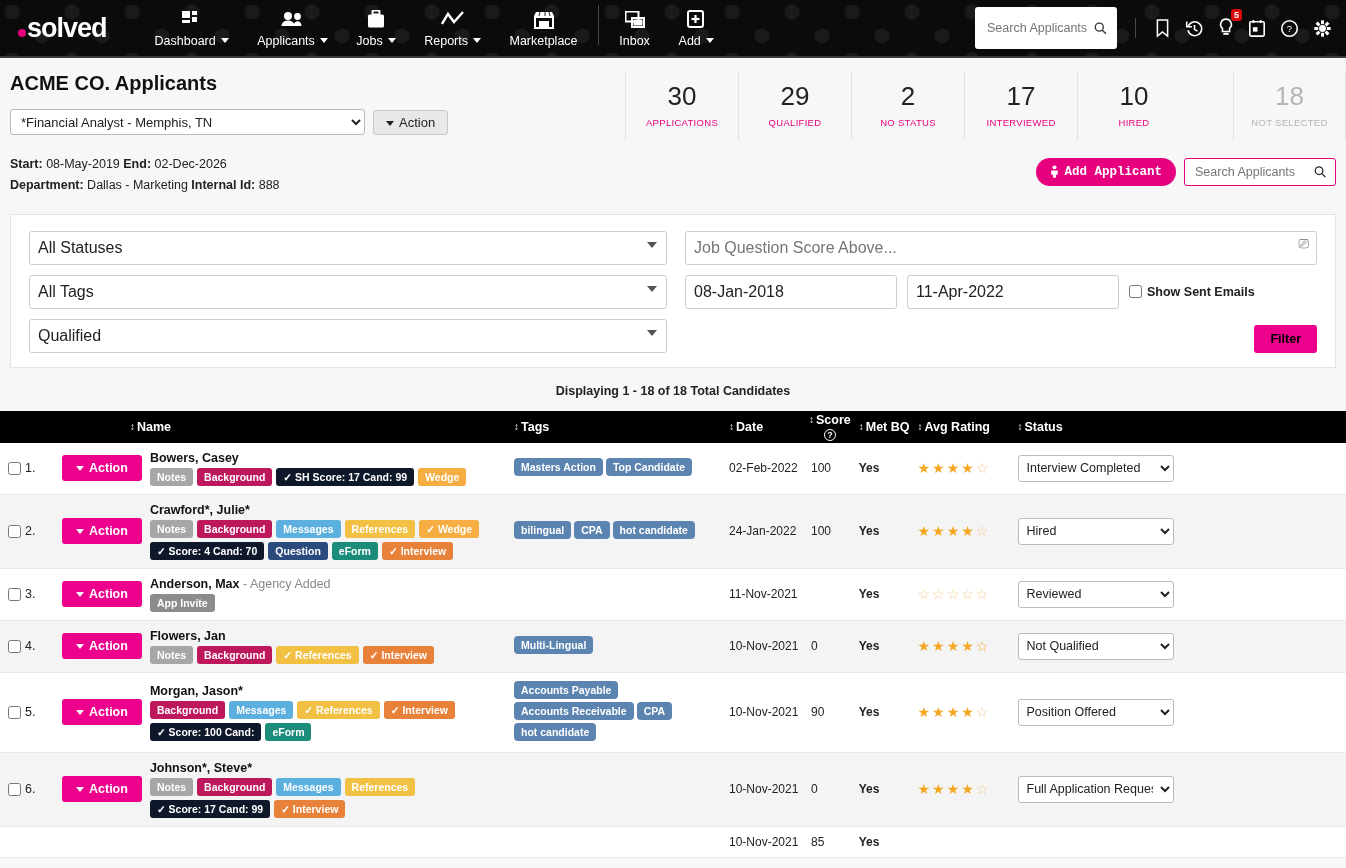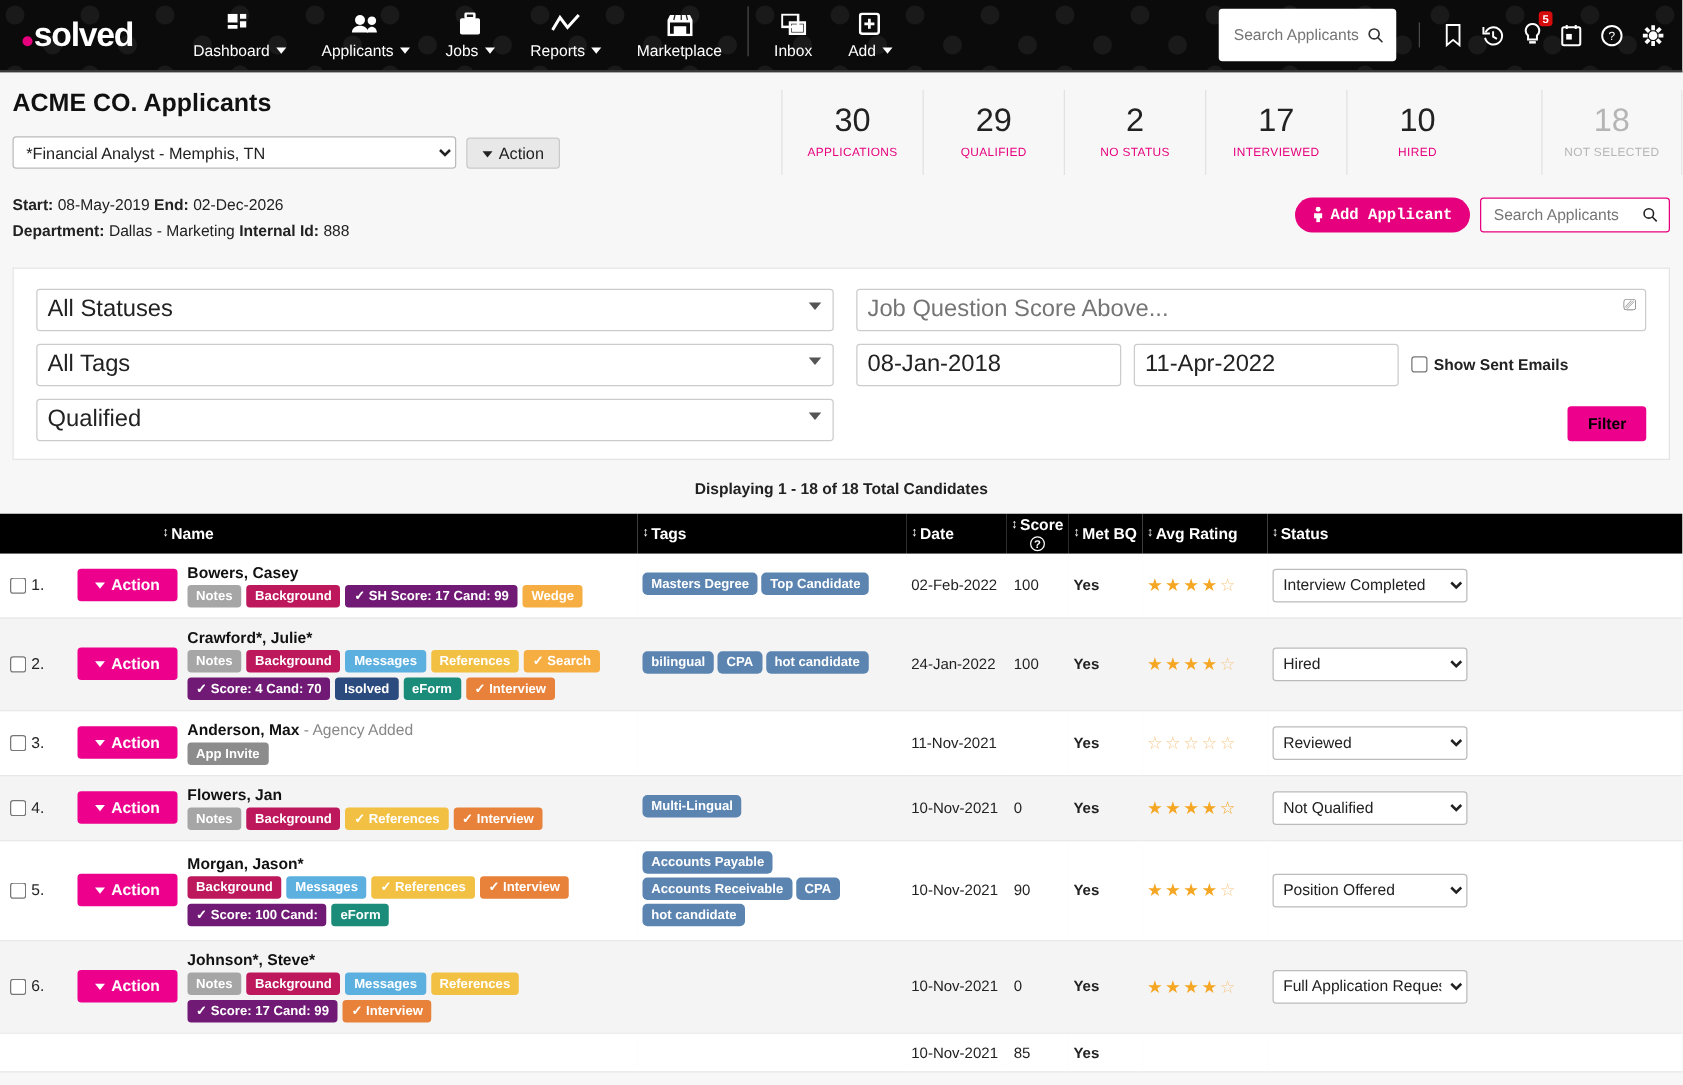--- a/index.html
+++ b/index.html
@@ -105,21 +105,21 @@
   
   .filterpanel{
     background:#fff; border:1px solid #e4e4e4; margin:18px 10px 0 10px;
     padding:16px 18px 14px 18px; display:flex; gap:18px;
   }
   .fcol{ display:flex; flex-direction:column; gap:10px; }
   .fcol.left{ width:638px; }
   .fcol.right{ flex:1; }
   .fsel, .finput{
     height:34px; border:1px solid #ccc; border-radius:3px; background:#fff;
-    font-size:19px; padding:3px 8px; width:100%; color:#222;
+    font-size:16px; padding:3px 8px; width:100%; color:#222;
     font-family:"Liberation Sans", sans-serif; outline:none;
   }
   .fsel{ appearance:none; background-image:none; }
   .selwrap{ position:relative; }
   .selwrap .arrow{
     position:absolute; right:10px; top:11px; pointer-events:none;
     border-left:5px solid transparent; border-right:5px solid transparent;
     border-top:6px solid #555;
   }
   .inputwrap{ position:relative; }
@@ -174,21 +174,21 @@
     font-size:10.5px; font-weight:bold; color:#fff; border-radius:3px;
     padding:3px 7px; line-height:12px; white-space:nowrap;
   }
   .b-notes{ background:#a6a6a6; }
   .b-background{ background:#be185d; }
   .b-messages{ background:#5bb0e0; }
   .b-references{ background:#f2c043; }
   .b-references-chk{ background:#f2c043; }
   .b-wedge{ background:#f6ad42; }
   .b-wedge-chk{ background:#f6ad42; }
-  .b-score{ background:#701a75; }
+  .b-score{ background:#0f172a; }
   .b-isolved{ background:#2b4a7d; }
   .b-eform{ background:#1b8c7a; }
   .b-interview{ background:#e8813a; }
   .b-appinvite{ background:#8c8c8c; }
   .tagbdg{
     background:#5b84b1; color:#fff; font-size:10.5px; font-weight:bold;
     border-radius:4px; padding:3px 7px; line-height:12px; white-space:nowrap;
     display:inline-block; margin:0 3px 3px 0;
   }
   .tagcell{ max-width:210px; }
@@ -498,21 +498,21 @@
               <div class="badges">
                 <span class="bdg b-notes">Notes</span>
                 <span class="bdg b-background">Background</span>
                 <span class="bdg b-score">✓ SH Score: 17 Cand: 99</span>
                 <span class="bdg b-wedge">Wedge</span>
               </div>
             </div>
           </div>
         </td>
         <td class="c-tags">
-          <div class="tagcell"><span class="tagbdg">Masters Degree</span><span class="tagbdg">Top Candidate</span></div>
+          <div class="tagcell"><span class="tagbdg">Masters Action</span><span class="tagbdg">Top Candidate</span></div>
         </td>
         <td class="c-date">02-Feb-2022</td>
         <td class="c-score">100</td>
         <td class="c-bq">Yes</td>
         <td class="c-rating"><span class="stars"><span>★</span><span>★</span><span>★</span><span>★</span><span class="star-off">☆</span></span></td>
         <td class="c-status"><select class="statussel"><option selected="">Interview Completed</option></select></td>
       </tr>
       <tr>
         <td class="c-name">
           <div class="namecell">
@@ -521,23 +521,23 @@
               <span>2.</span>
             </span>
             <button class="rowaction"><span class="caret-dn"></span>Action</button>
             <div class="nameblock">
               <div class="pname">Crawford*, Julie*</div>
               <div class="badges">
                 <span class="bdg b-notes">Notes</span>
                 <span class="bdg b-background">Background</span>
                 <span class="bdg b-messages">Messages</span>
                 <span class="bdg b-references">References</span>
-                <span class="bdg b-wedge-chk">✓ Search</span>
+                <span class="bdg b-wedge-chk">✓ Wedge</span>
                 <span class="bdg b-score">✓ Score: 4 Cand: 70</span>
-                <span class="bdg b-isolved">Isolved</span>
+                <span class="bdg b-isolved">Question</span>
                 <span class="bdg b-eform">eForm</span>
                 <span class="bdg b-interview">✓ Interview</span>
               </div>
             </div>
           </div>
         </td>
         <td class="c-tags">
           <div class="tagcell"><span class="tagbdg">bilingual</span><span class="tagbdg">CPA</span><span class="tagbdg">hot candidate</span></div>
         </td>
         <td class="c-date">24-Jan-2022</td>

